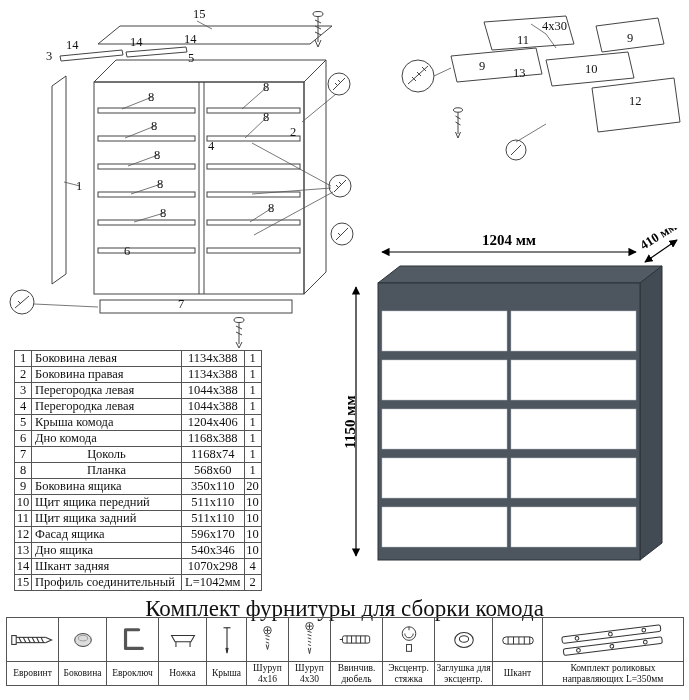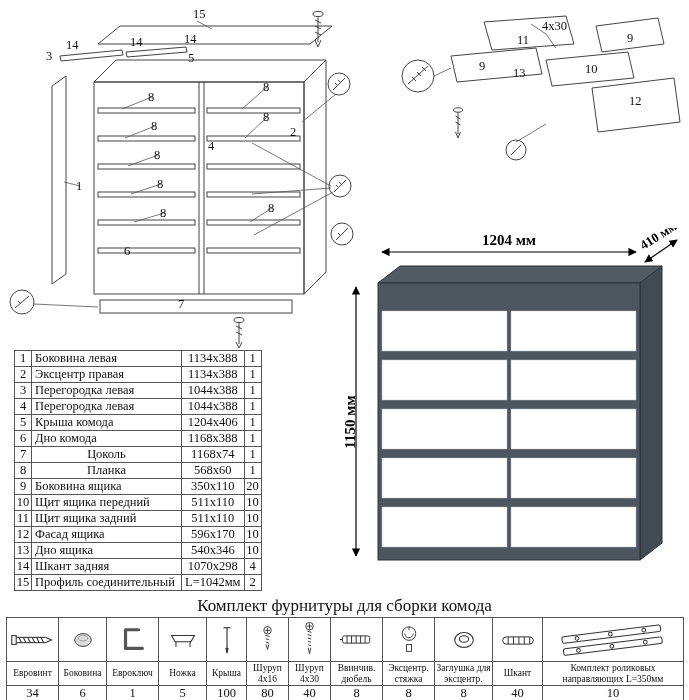--- a/index.html
+++ b/index.html
@@ -17,21 +17,21 @@
   
   .parts{position:absolute;left:14px;top:350px;border-collapse:collapse;font-size:12.5px}
   .parts td{border:1px solid #555;height:15.6px;padding:0 3px;white-space:nowrap}
   .parts td.num{width:17px;text-align:center;padding:0}
   .parts td.name{width:150px}
   .parts td.size{width:58px;text-align:center}
   .parts td.qty{width:17px;text-align:center;padding:0}
   .parts tr:nth-child(7) td.name,.parts tr:nth-child(8) td.name{text-align:center}
 
   
-  .hw-title{position:absolute;left:0;top:596px;width:689px;text-align:center;font-size:17px}
+  .hw-title{position:absolute;left:0;top:596px;width:689px;text-align:center;font-size:23px}
   .hw{position:absolute;left:6px;top:617px;border-collapse:collapse;table-layout:fixed;width:677px}
   .hw td{border:1px solid #555;text-align:center;vertical-align:middle;overflow:hidden}
   .hw .icon-cell{height:44px}
   .hw .icon-cell svg{display:inline-block;position:static;vertical-align:middle}
   .hw .name-cell{height:24px;font-size:9.5px;line-height:1.08;padding:1px}
   .hw .qty-cell{height:15px;font-size:12.5px}
 </style>
 </head>
 <body>
 
@@ -225,21 +225,21 @@
   <table class="parts">
     <tbody id="parts-body">
         <tr>
           <td class="num">1</td>
           <td class="name">Боковина левая</td>
           <td class="size">1134x388</td>
           <td class="qty">1</td>
         </tr>
         <tr>
           <td class="num">2</td>
-          <td class="name">Эксцентр правая</td>
+          <td class="name">Боковина правая</td>
           <td class="size">1134x388</td>
           <td class="qty">1</td>
         </tr>
         <tr>
           <td class="num">3</td>
           <td class="name">Перегородка левая</td>
           <td class="size">1044x388</td>
           <td class="qty">1</td>
         </tr>
         <tr>
@@ -449,30 +449,16 @@
           <td class="name-cell">Ножка</td>
           <td class="name-cell">Крыша</td>
           <td class="name-cell">Шуруп 4x16</td>
           <td class="name-cell">Шуруп 4x30</td>
           <td class="name-cell">Ввинчив. дюбель</td>
           <td class="name-cell">Эксцентр. стяжка</td>
           <td class="name-cell">Заглушка для эксцентр.</td>
           <td class="name-cell">Шкант</td>
           <td class="name-cell">Комплект роликовых направляющих L=350мм</td>
         </tr>
-        <tr>
-          <td class="qty-cell">34</td>
-          <td class="qty-cell">6</td>
-          <td class="qty-cell">1</td>
-          <td class="qty-cell">5</td>
-          <td class="qty-cell">100</td>
-          <td class="qty-cell">80</td>
-          <td class="qty-cell">40</td>
-          <td class="qty-cell">8</td>
-          <td class="qty-cell">8</td>
-          <td class="qty-cell">8</td>
-          <td class="qty-cell">40</td>
-          <td class="qty-cell">10</td>
-        </tr>
       </tbody>
   </table>
 
 </div>
 
 </body></html>

